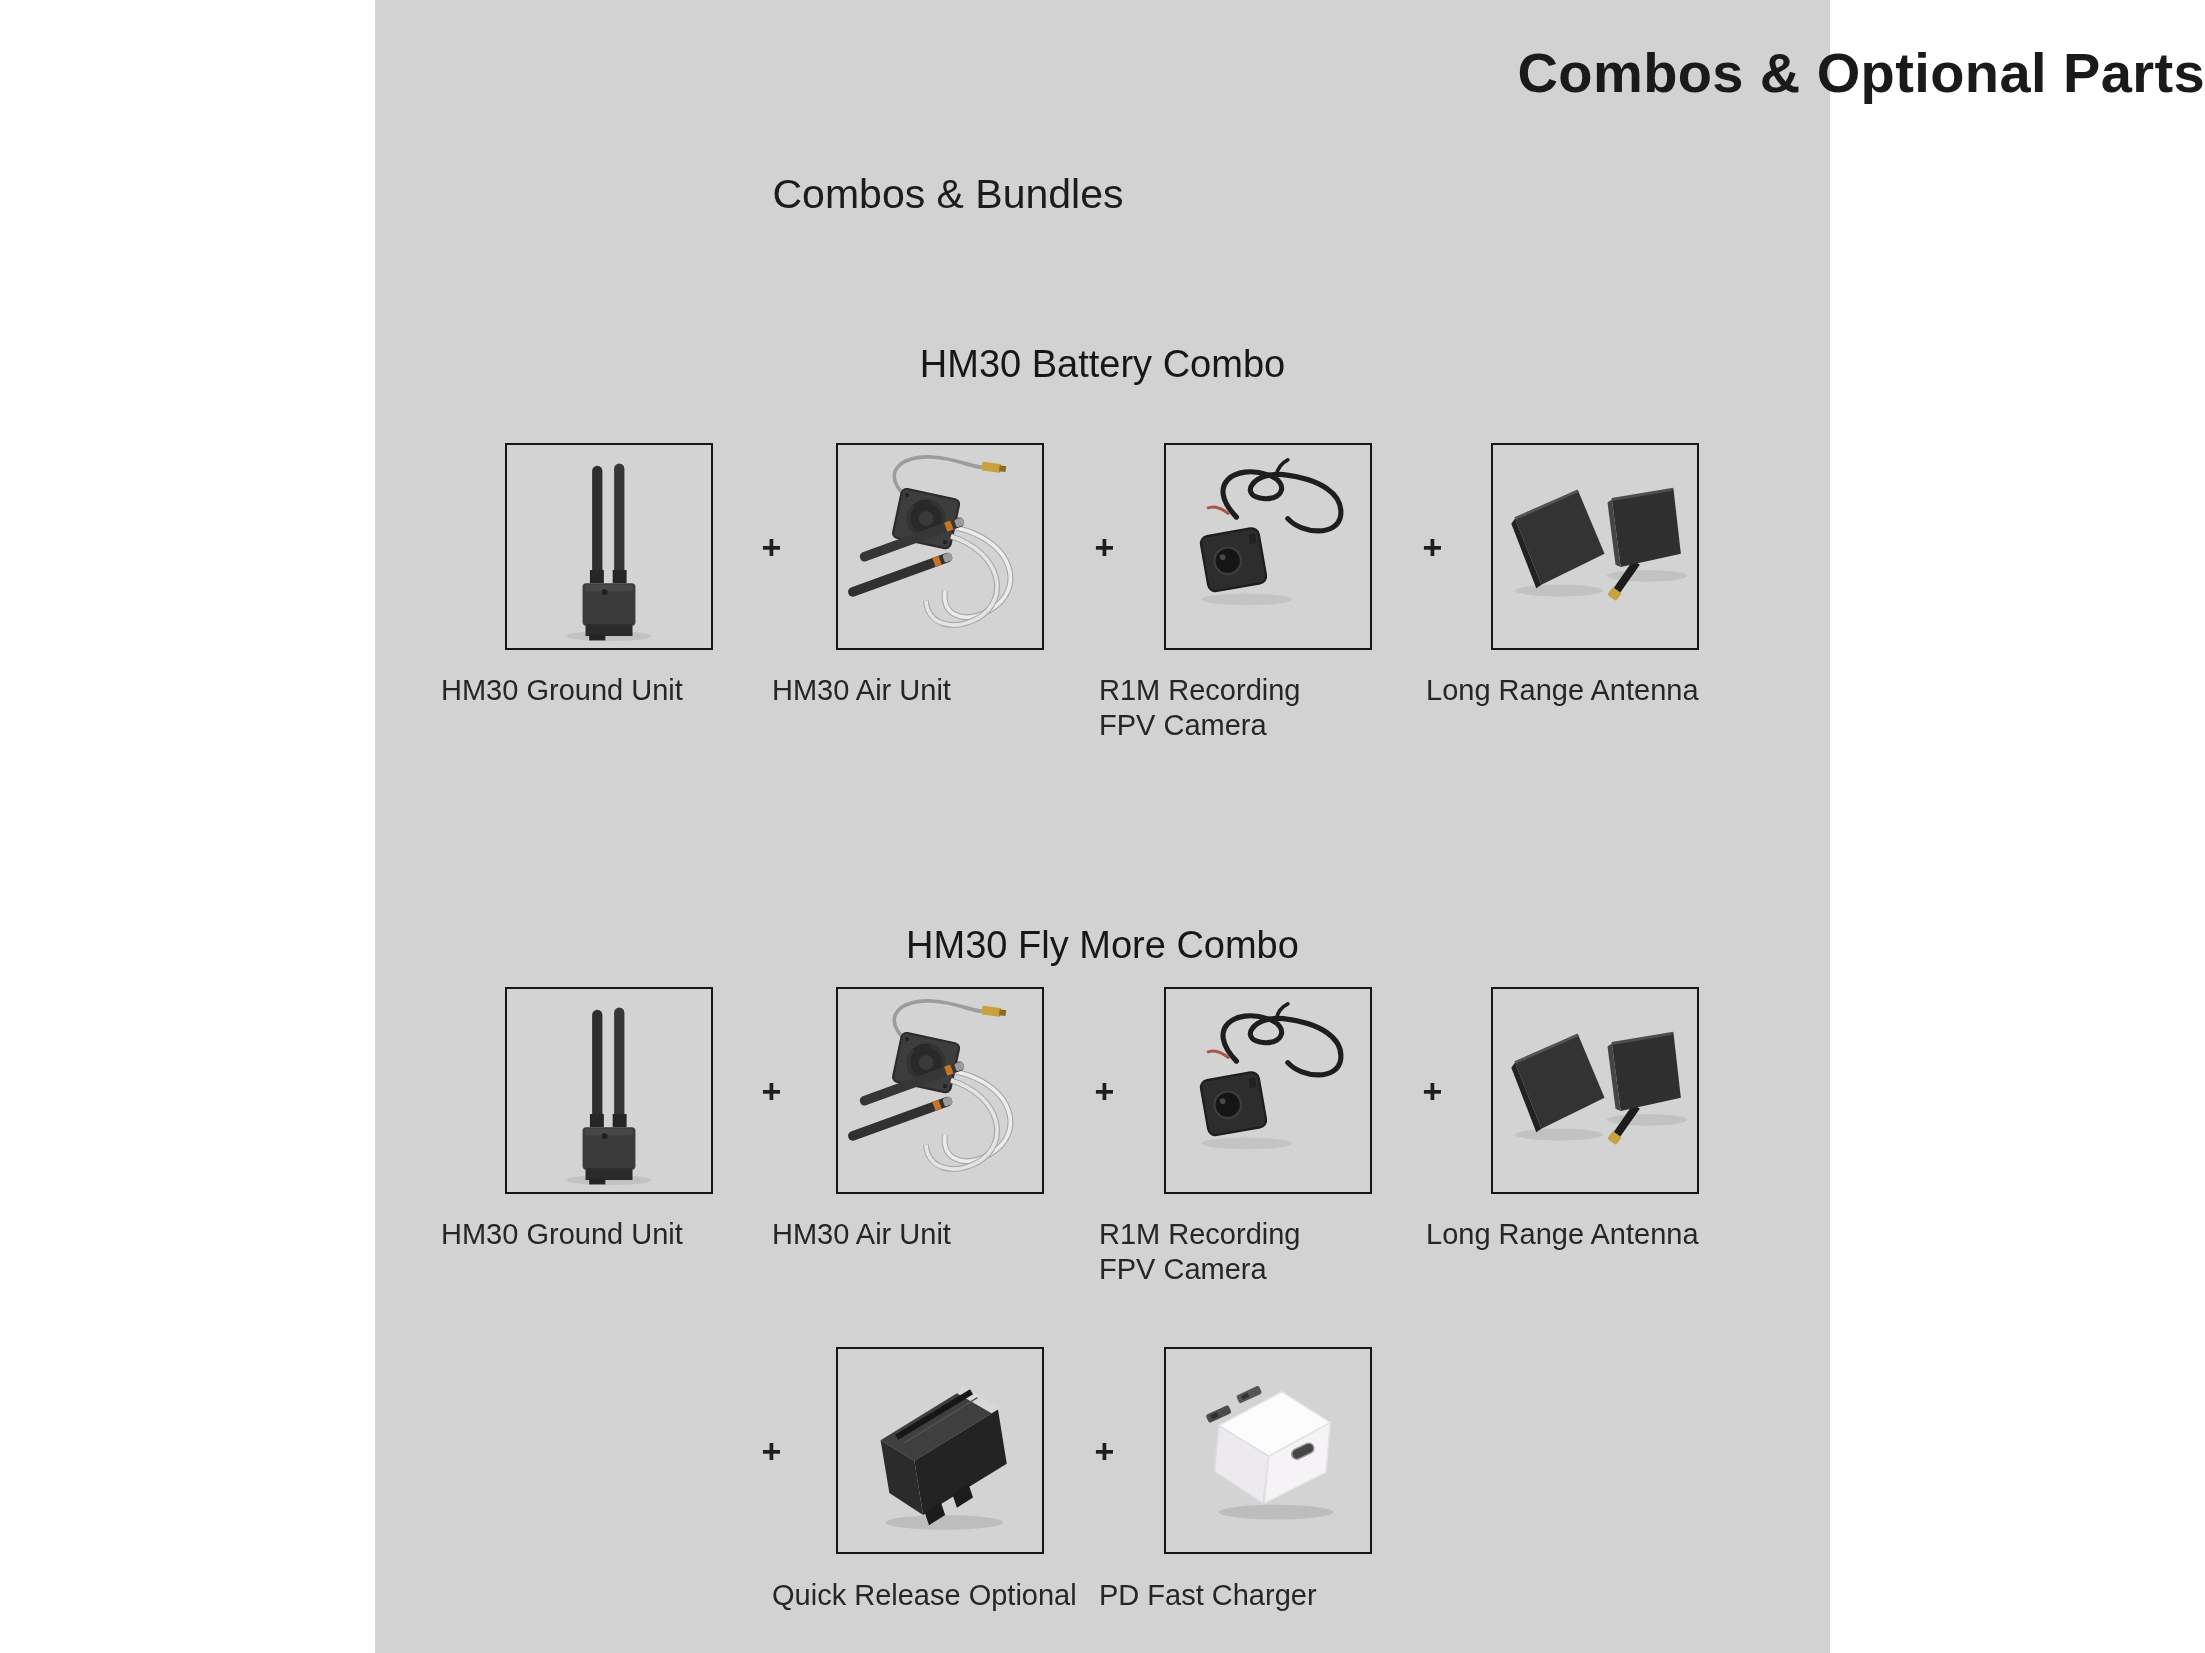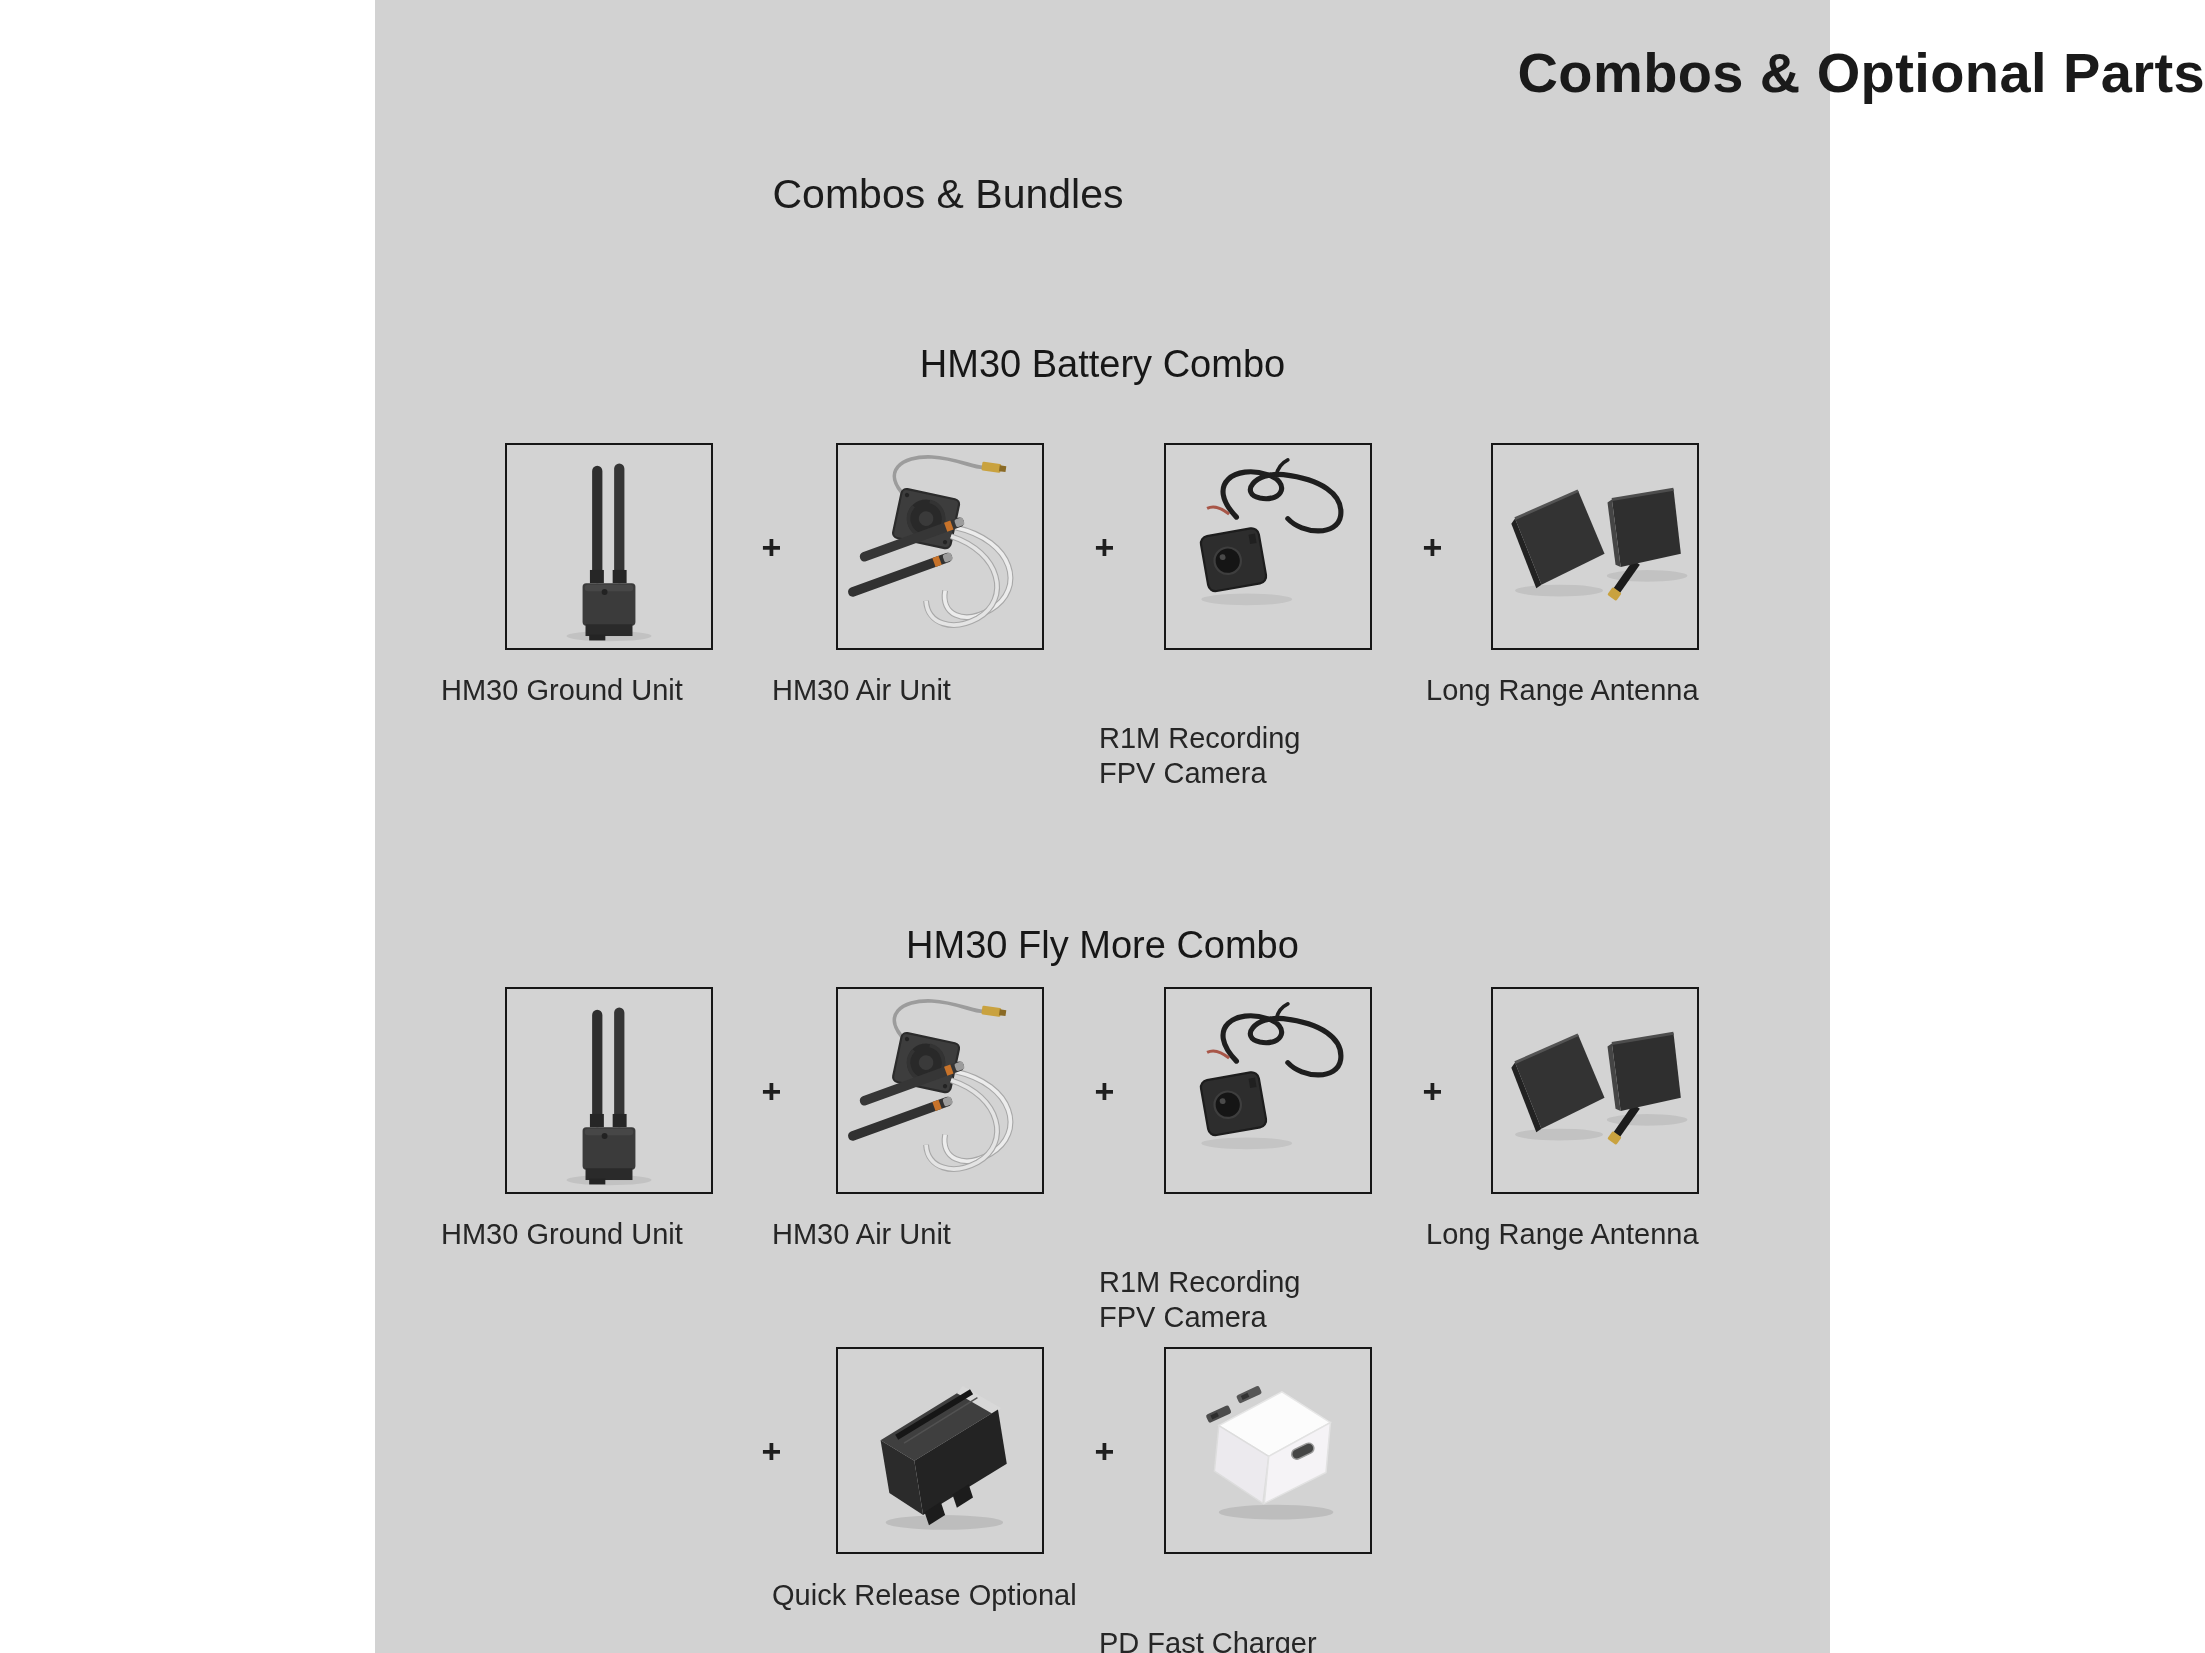--- a/index.html
+++ b/index.html
@@ -81,21 +81,21 @@
     font-size: 29px;
     font-weight: 400;
     color: #262626;
     line-height: 1.2;
   }
   .ilabel.ly1 { top: 673px; }
   .ilabel.ly2 { top: 1217px; }
   .ilabel.ly3 { top: 1578px; }
   .ilabel.lc1 { left: 441px; }
   .ilabel.lc2 { left: 772px; }
-  .ilabel.lc3 { left: 1099px; margin-top: 48px; }
+  .ilabel.lc3 { left: 1099px; }
   .ilabel.lc4 { left: 1426px; }
   .narrow { display: inline-block; max-width: 221px; }
 </style>
 </head>
 <body>
 
 <div class="canvas">
   <div class="panel"></div>
 
   <div class="title">Combos &amp; Optional Parts</div>

